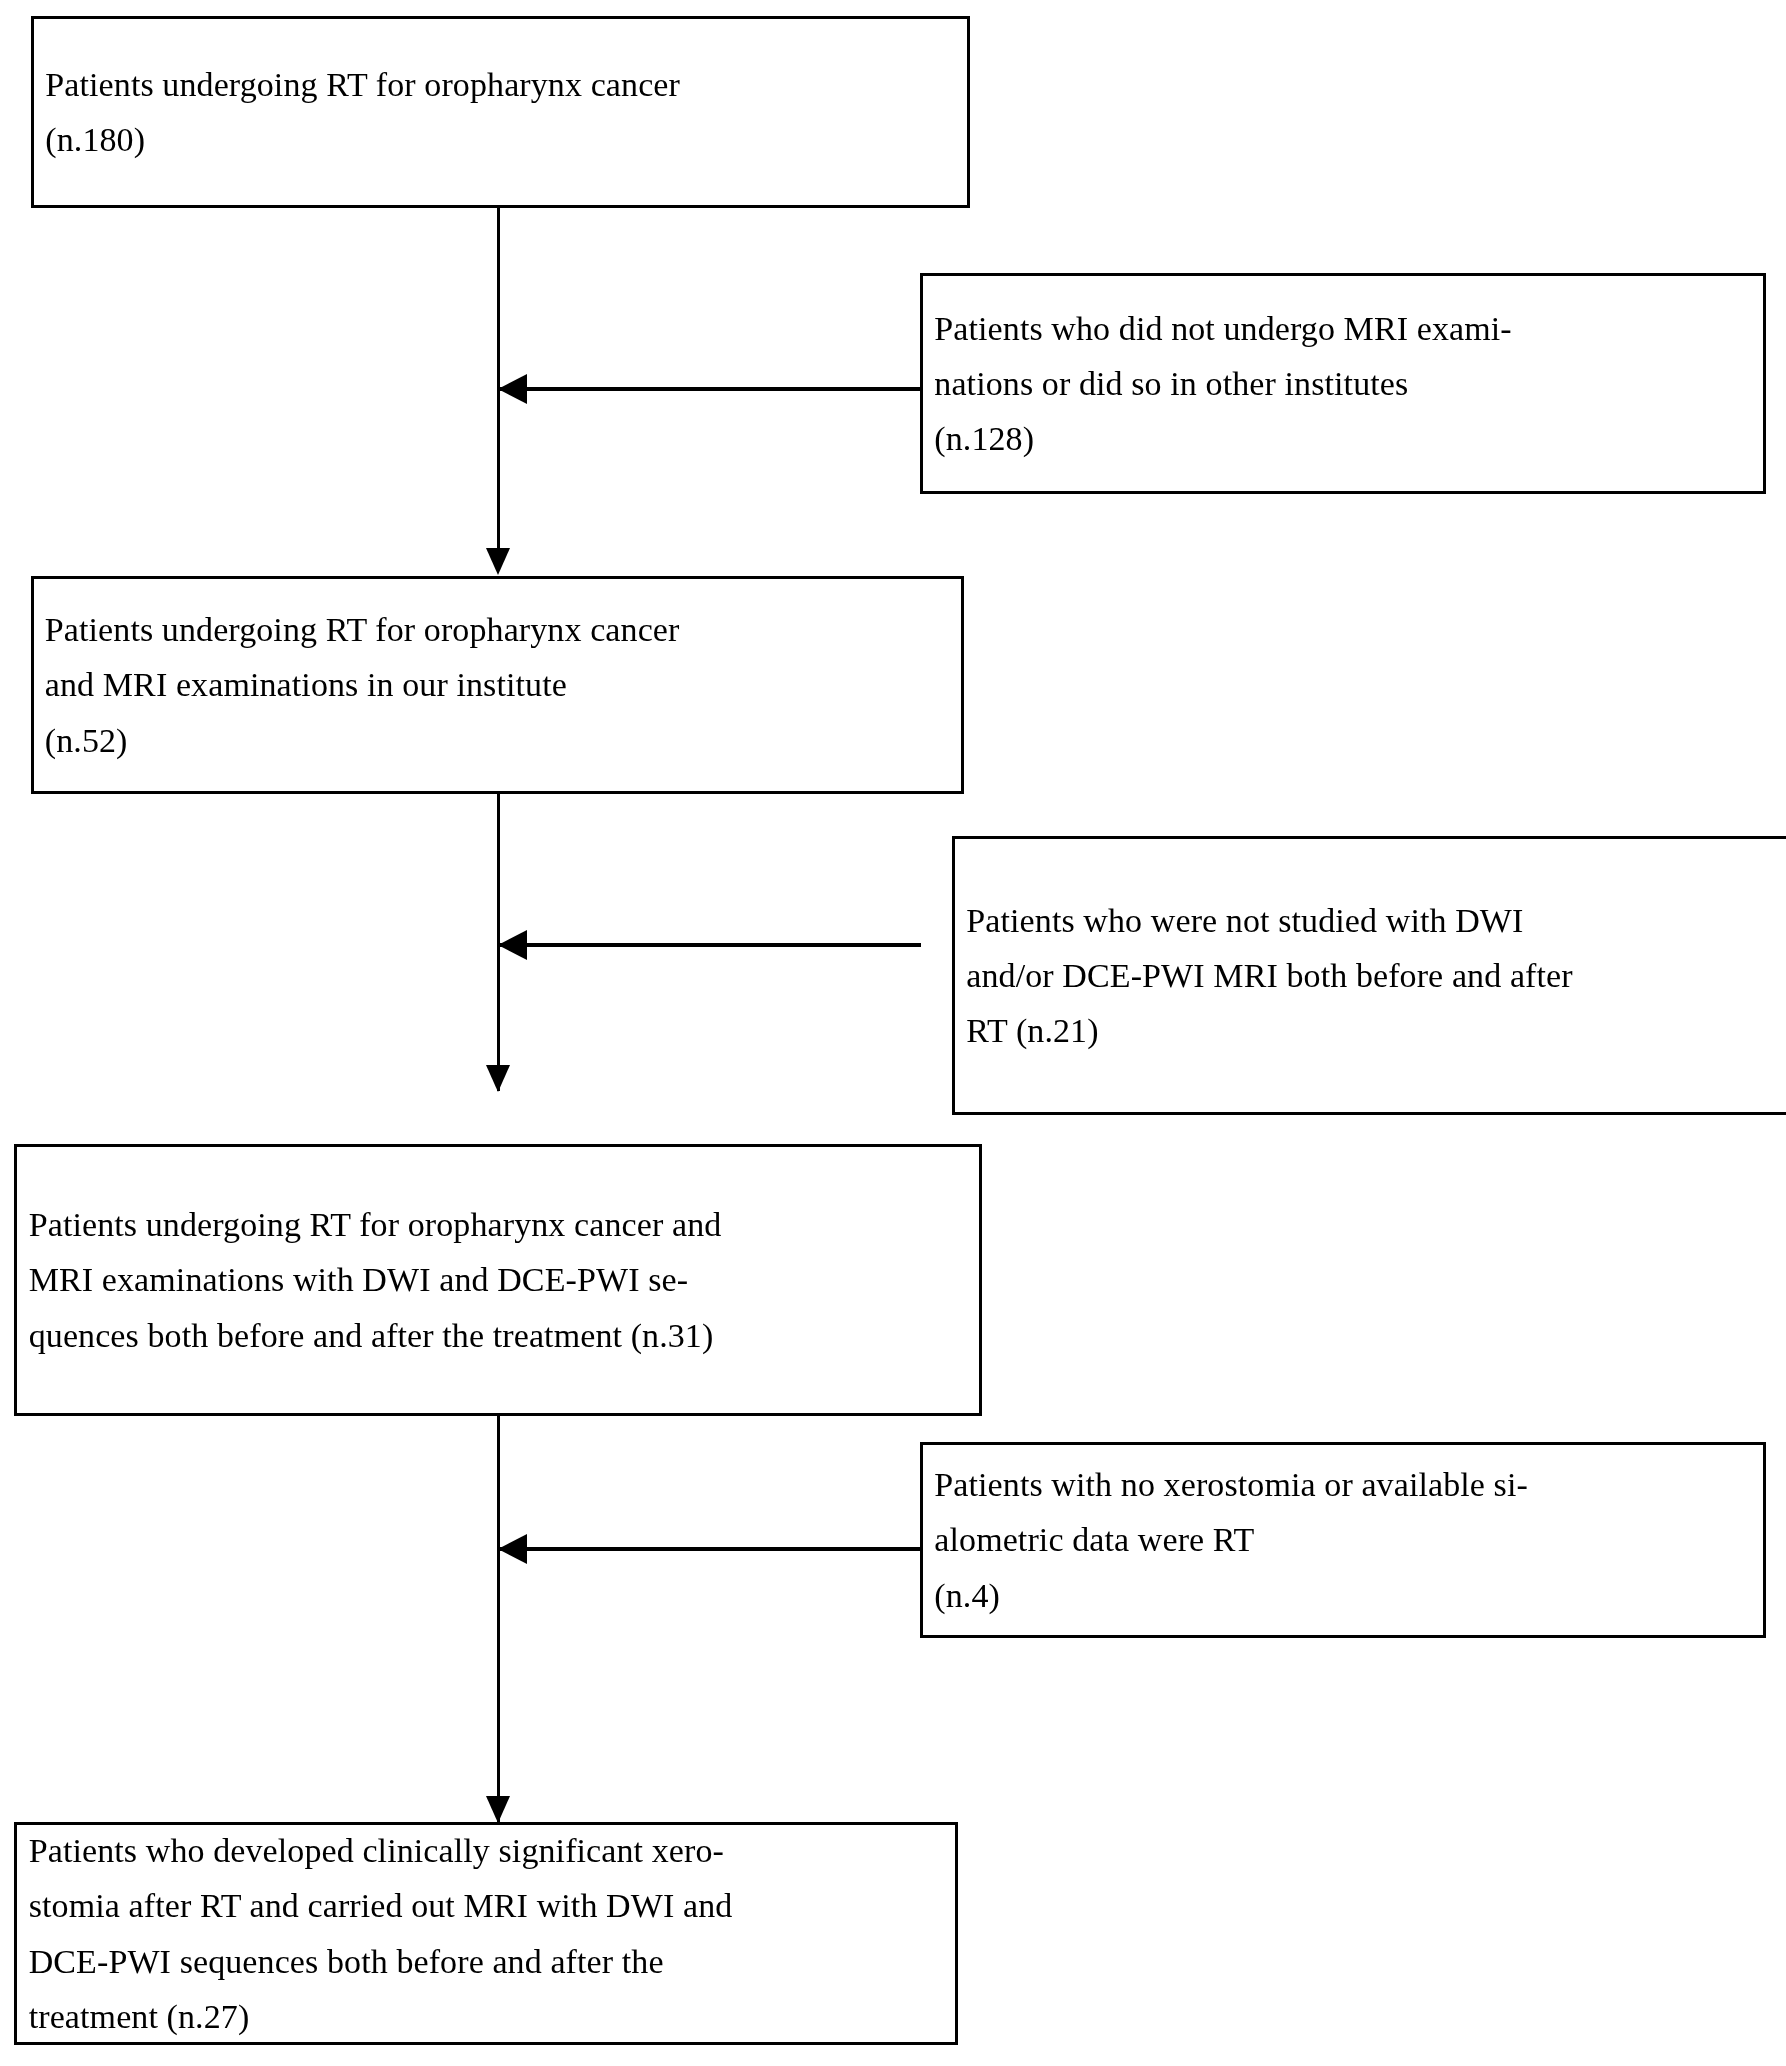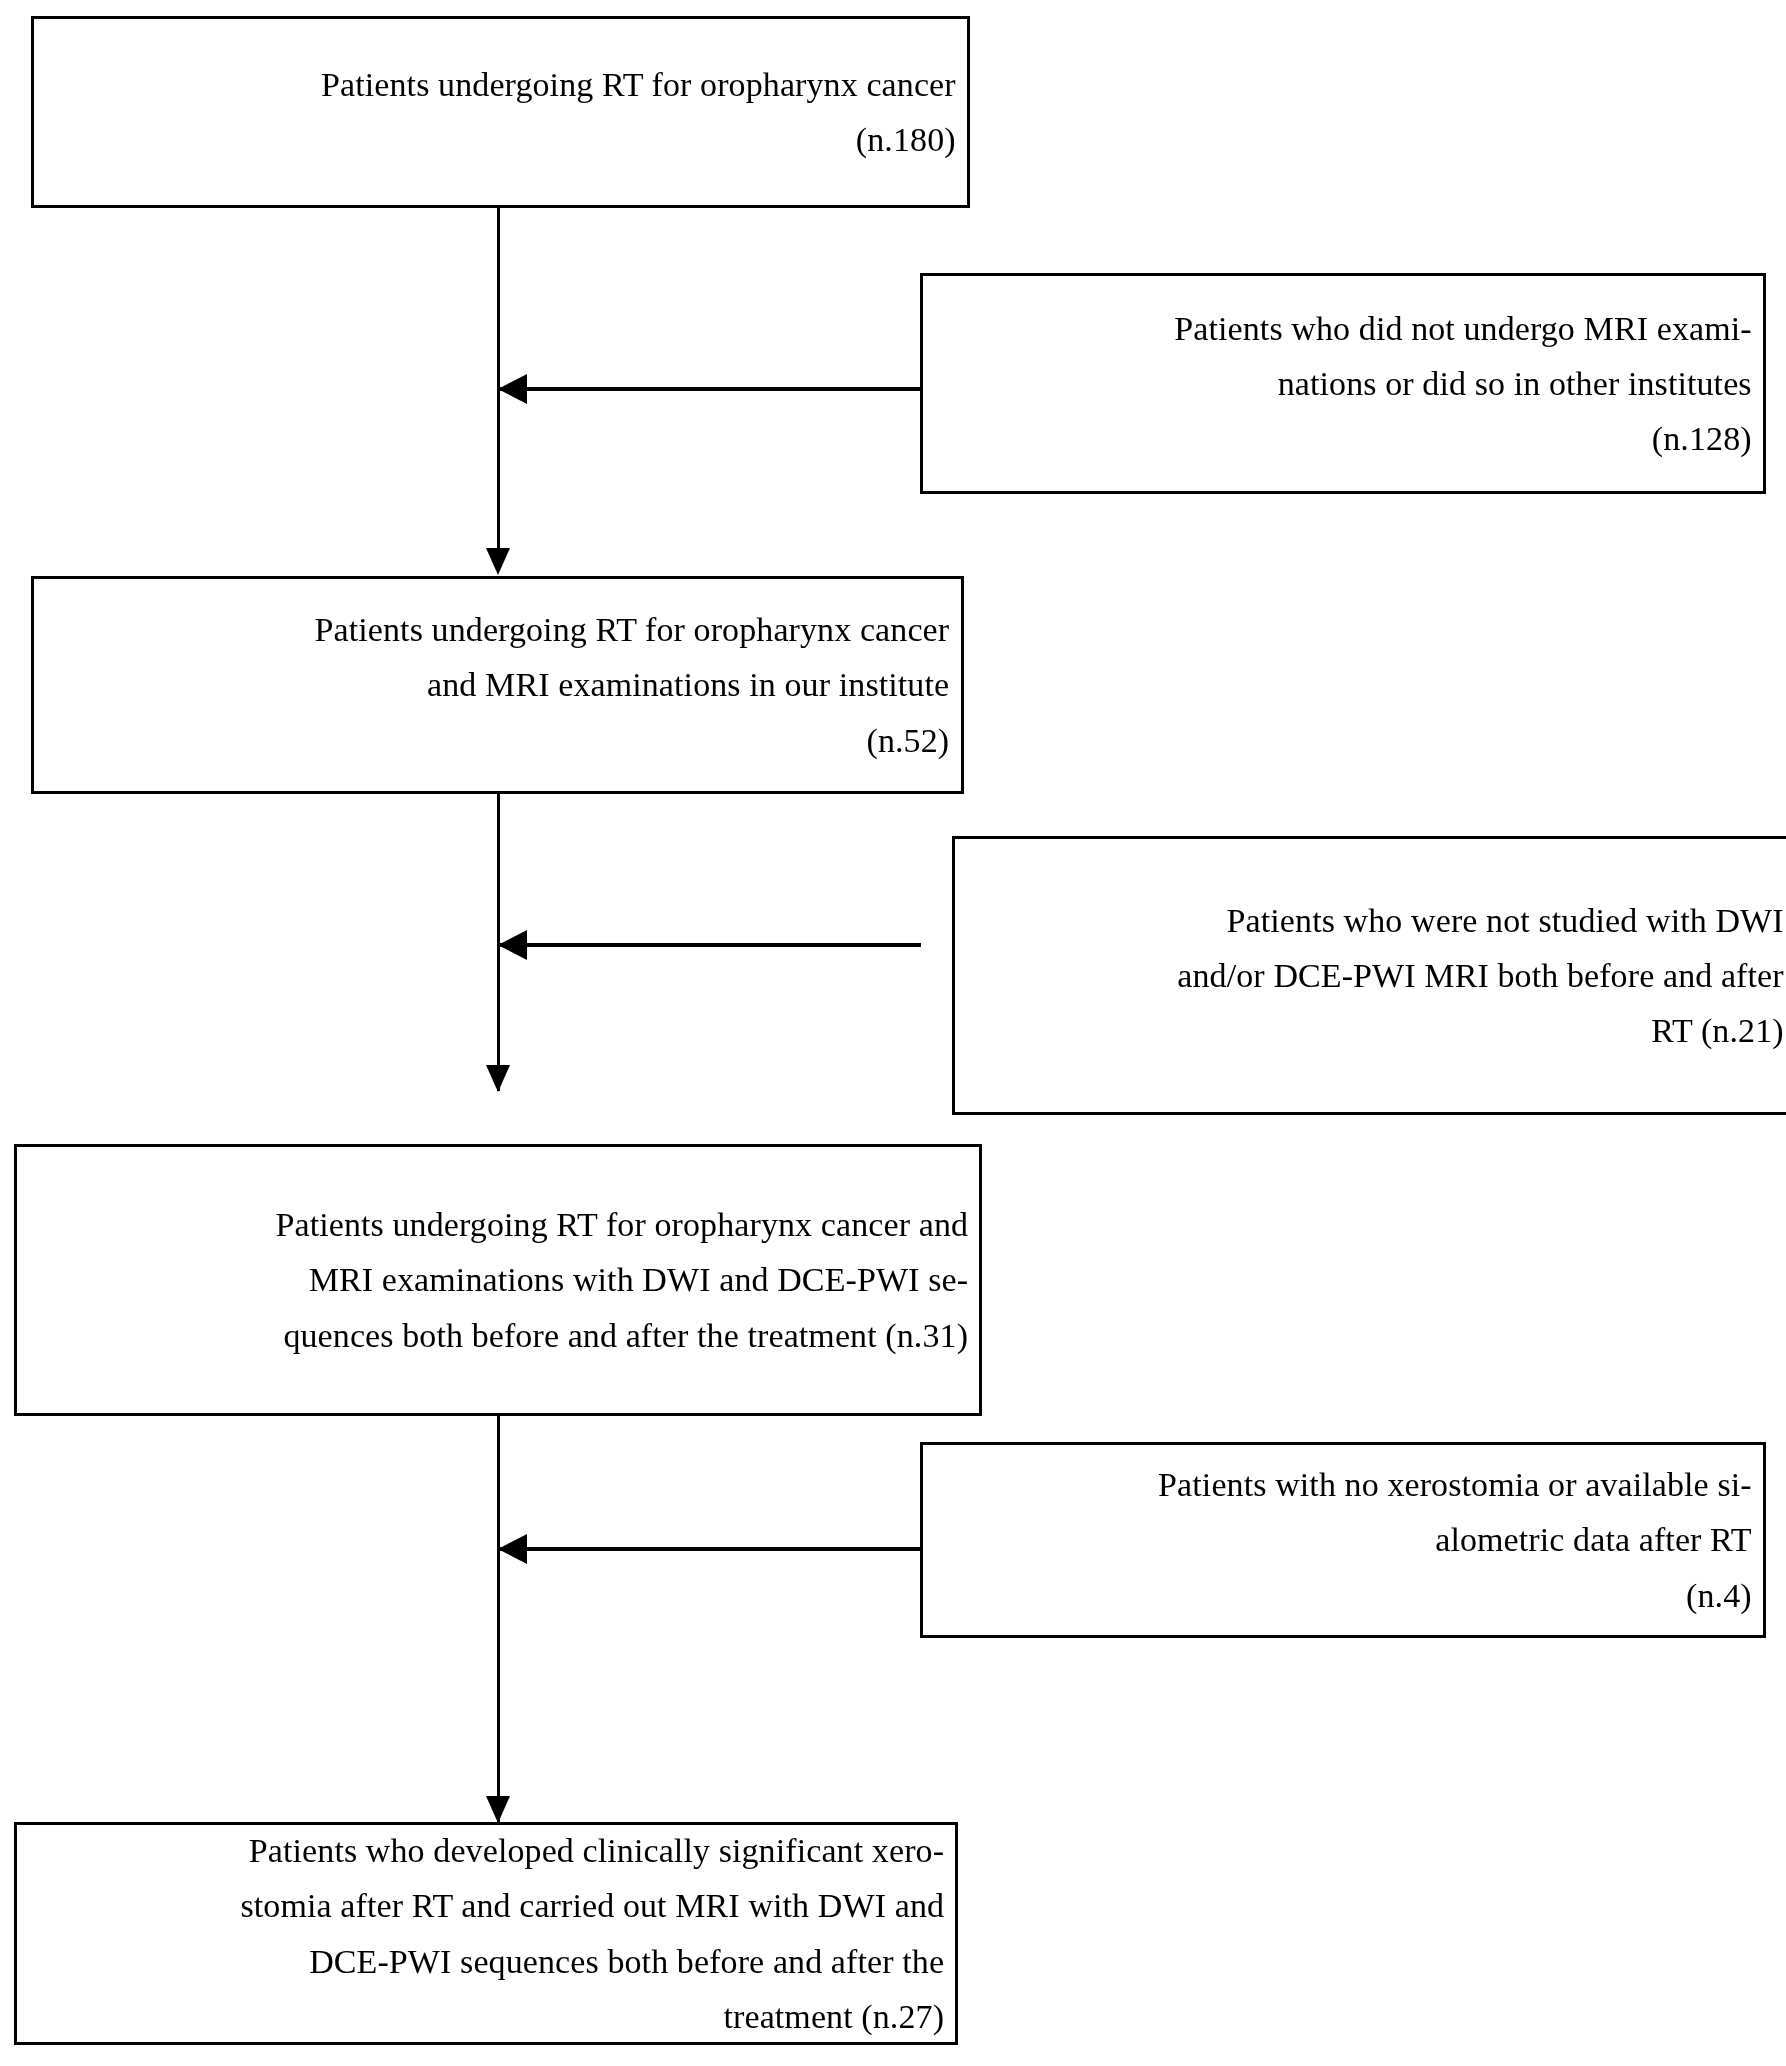--- a/index.html
+++ b/index.html
@@ -19,21 +19,21 @@
     overflow: hidden;
   }
   .node-box {
     position: absolute;
     box-sizing: border-box;
     border: 3.1px solid #000000;
     background: #ffffff;
     display: flex;
     align-items: center;
     justify-content: center;
-    text-align: right;
+    text-align: left;
   }
   .node-text {
     display: block;
     width: 100%;
     font-size: 34px;
     line-height: 1.62;
     letter-spacing: 0.1px;
     padding: 0 11.3px;
     box-sizing: border-box;
     white-space: pre-line;
@@ -115,21 +115,21 @@
   </div>
 
   <div class="node-box" style="left:14.4px; top:1144px; width:968px; height:272px;">
     <span class="node-text">Patients undergoing RT for oropharynx cancer and
 MRI examinations with DWI and DCE-PWI se-
 quences both before and after the treatment (n.31)</span>
   </div>
 
   <div class="node-box" style="left:920px; top:1442px; width:846px; height:196px;">
     <span class="node-text">Patients with no xerostomia or available si-
-alometric data after RT
+alometric data were RT
 (n.4)</span>
   </div>
 
   <div class="node-box" style="left:14.4px; top:1822px; width:944px; height:223px;">
     <span class="node-text">Patients who developed clinically significant xero-
 stomia after RT and carried out MRI with DWI and
 DCE-PWI sequences both before and after the
 treatment (n.27)</span>
   </div>
 

